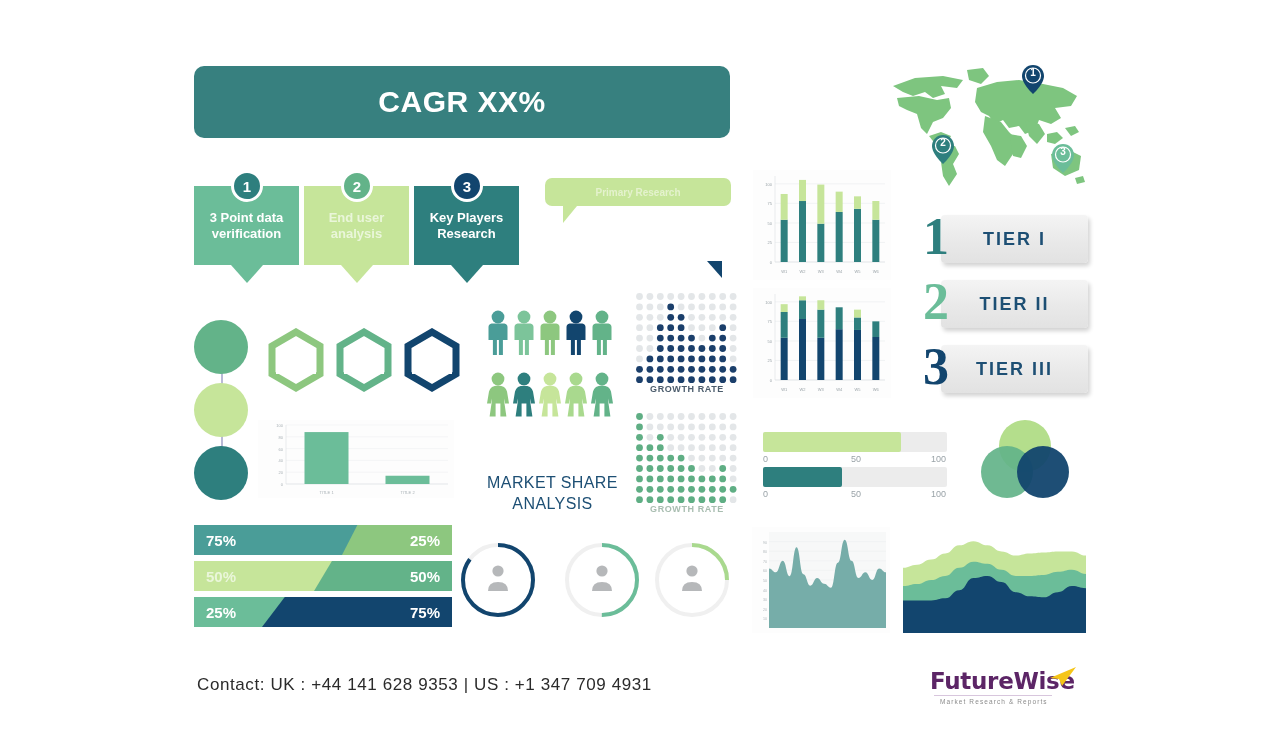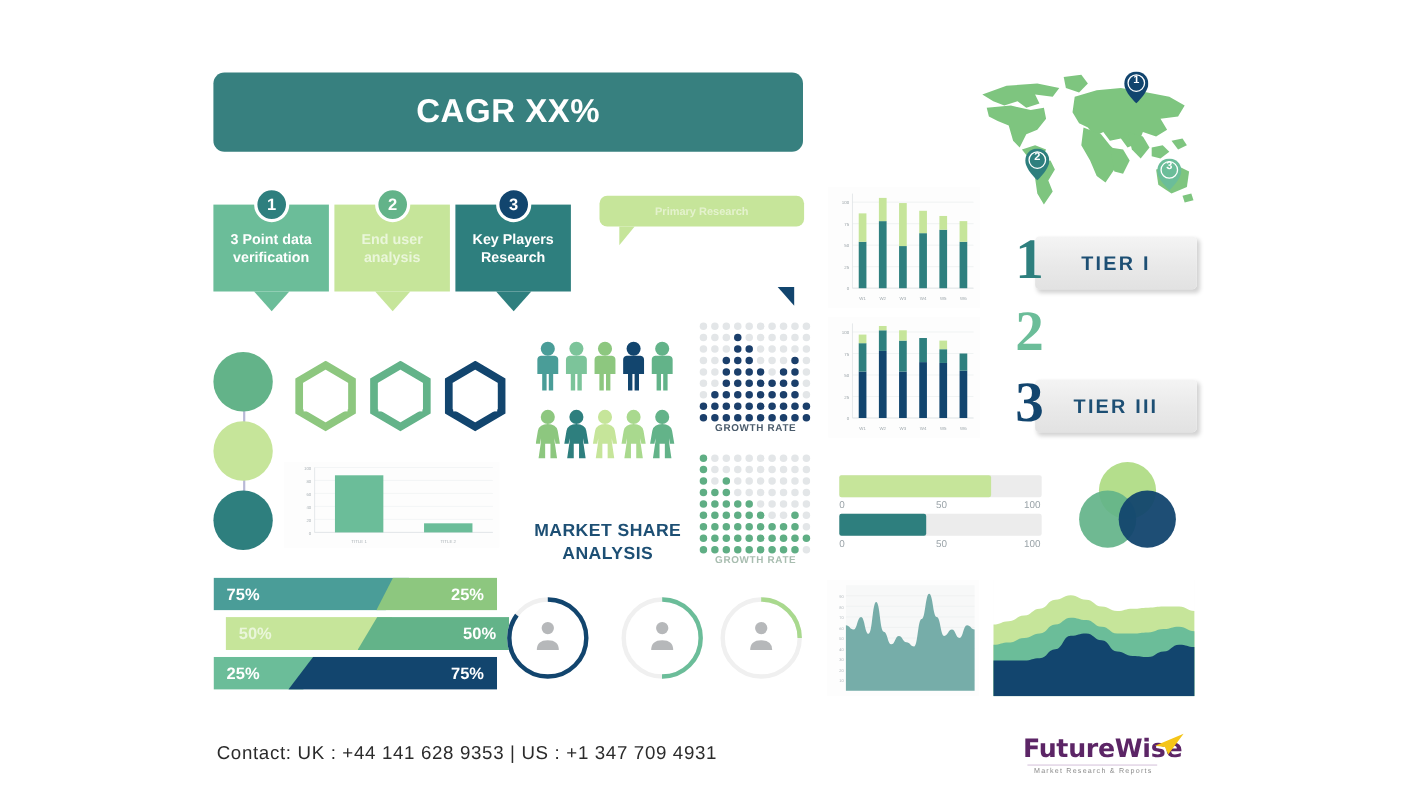--- a/index.html
+++ b/index.html
@@ -192,20 +192,23 @@
     </div>
   </div>
 
   <div class="tier-row" style="left:913px;top:215px;">
     <div class="tier-plate">
       <span>TIER  I</span>
     </div>
     <div class="tier-num" style="color:#2e7f7e;">1</div>
   </div>
   <div class="tier-row" style="left:913px;top:280px;">
+    <div class="tier-plate">
+      <span>TIER  II</span>
+    </div>
     <div class="tier-num" style="color:#6bbd99;">2</div>
   </div>
   <div class="tier-row" style="left:913px;top:345px;">
     <div class="tier-plate">
       <span>TIER  III</span>
     </div>
     <div class="tier-num" style="color:#12456e;">3</div>
   </div>
 
   <div class="chartbox" style="left:753px;top:170px;width:138px;height:110px;">
@@ -365,21 +368,21 @@
           <circle cx="89" cy="69" r="6.4" fill="#a9d98e"></circle>
           <path d="M89 75.5 q-7.5 0-9 6 l-2 12 h4 l0.8 -5 v3 l-2.2 15 h6 v-13 h4.8 v13 h6 l-2.2 -15 v-3 l0.8 5 h4 l-2 -12 q-1.5-6 -9-6 z" fill="#a9d98e"></path>
         </g>
         <g>
           <circle cx="115" cy="69" r="6.4" fill="#63b389"></circle>
           <path d="M115 75.5 q-7.5 0-9 6 l-2 12 h4 l0.8 -5 v3 l-2.2 15 h6 v-13 h4.8 v13 h6 l-2.2 -15 v-3 l0.8 5 h4 l-2 -12 q-1.5-6 -9-6 z" fill="#63b389"></path>
         </g>
       </svg>
   </div>
   <div class="abs" style="left:470px;top:472px;width:165px;text-align:center;line-height:21px;">
-    <span style="color:#1d4f74;font-size:16px;font-weight:bold;letter-spacing:.4px;">MARKET SHARE ANALYSIS</span>
+    <span style="color:#1d4f74;font-size:16px;font-weight:normal;letter-spacing:.4px;">MARKET SHARE ANALYSIS</span>
   </div>
 
   <div class="abs" style="left:635px;top:292px;width:104px;height:110px;">
     <svg id="svg-dots-top" width="104" height="92" viewBox="0 0 104 92">
         <circle cx="4.5" cy="4.5" r="3.4" fill="#e3e6e8"></circle>
         <circle cx="14.9" cy="4.5" r="3.4" fill="#e3e6e8"></circle>
         <circle cx="25.3" cy="4.5" r="3.4" fill="#e3e6e8"></circle>
         <circle cx="35.7" cy="4.5" r="3.4" fill="#e3e6e8"></circle>
         <circle cx="46.1" cy="4.5" r="3.4" fill="#e3e6e8"></circle>
         <circle cx="56.5" cy="4.5" r="3.4" fill="#e3e6e8"></circle>
@@ -598,21 +601,21 @@
     <div class="pct-left" style="width:166px;background:#4a9d98;padding-left:12px;
          clip-path:polygon(0 0,100% 0,88% 100%,0 100%);">
       <span>75%</span>
     </div>
     <div class="pct-right" style="left:148px;width:98px;background:#8dc77f;padding-right:12px;
          clip-path:polygon(14% 0,100% 0,100% 100%,0 100%);">
       <span>25%</span>
     </div>
   </div>
 
-  <div class="pct-row" style="left:194px;top:561px;margin-left:11px;">
+  <div class="pct-row" style="left:194px;top:561px;">
     <div class="pct-left" style="width:140px;background:#c6e59a;padding-left:12px;
          clip-path:polygon(0 0,100% 0,86% 100%,0 100%);">
       <span style="color:#eaf6da;">50%</span>
     </div>
     <div class="pct-right" style="left:120px;width:126px;background:#63b389;padding-right:12px;
          clip-path:polygon(13% 0,100% 0,100% 100%,0 100%);">
       <span>50%</span>
     </div>
   </div>
 

